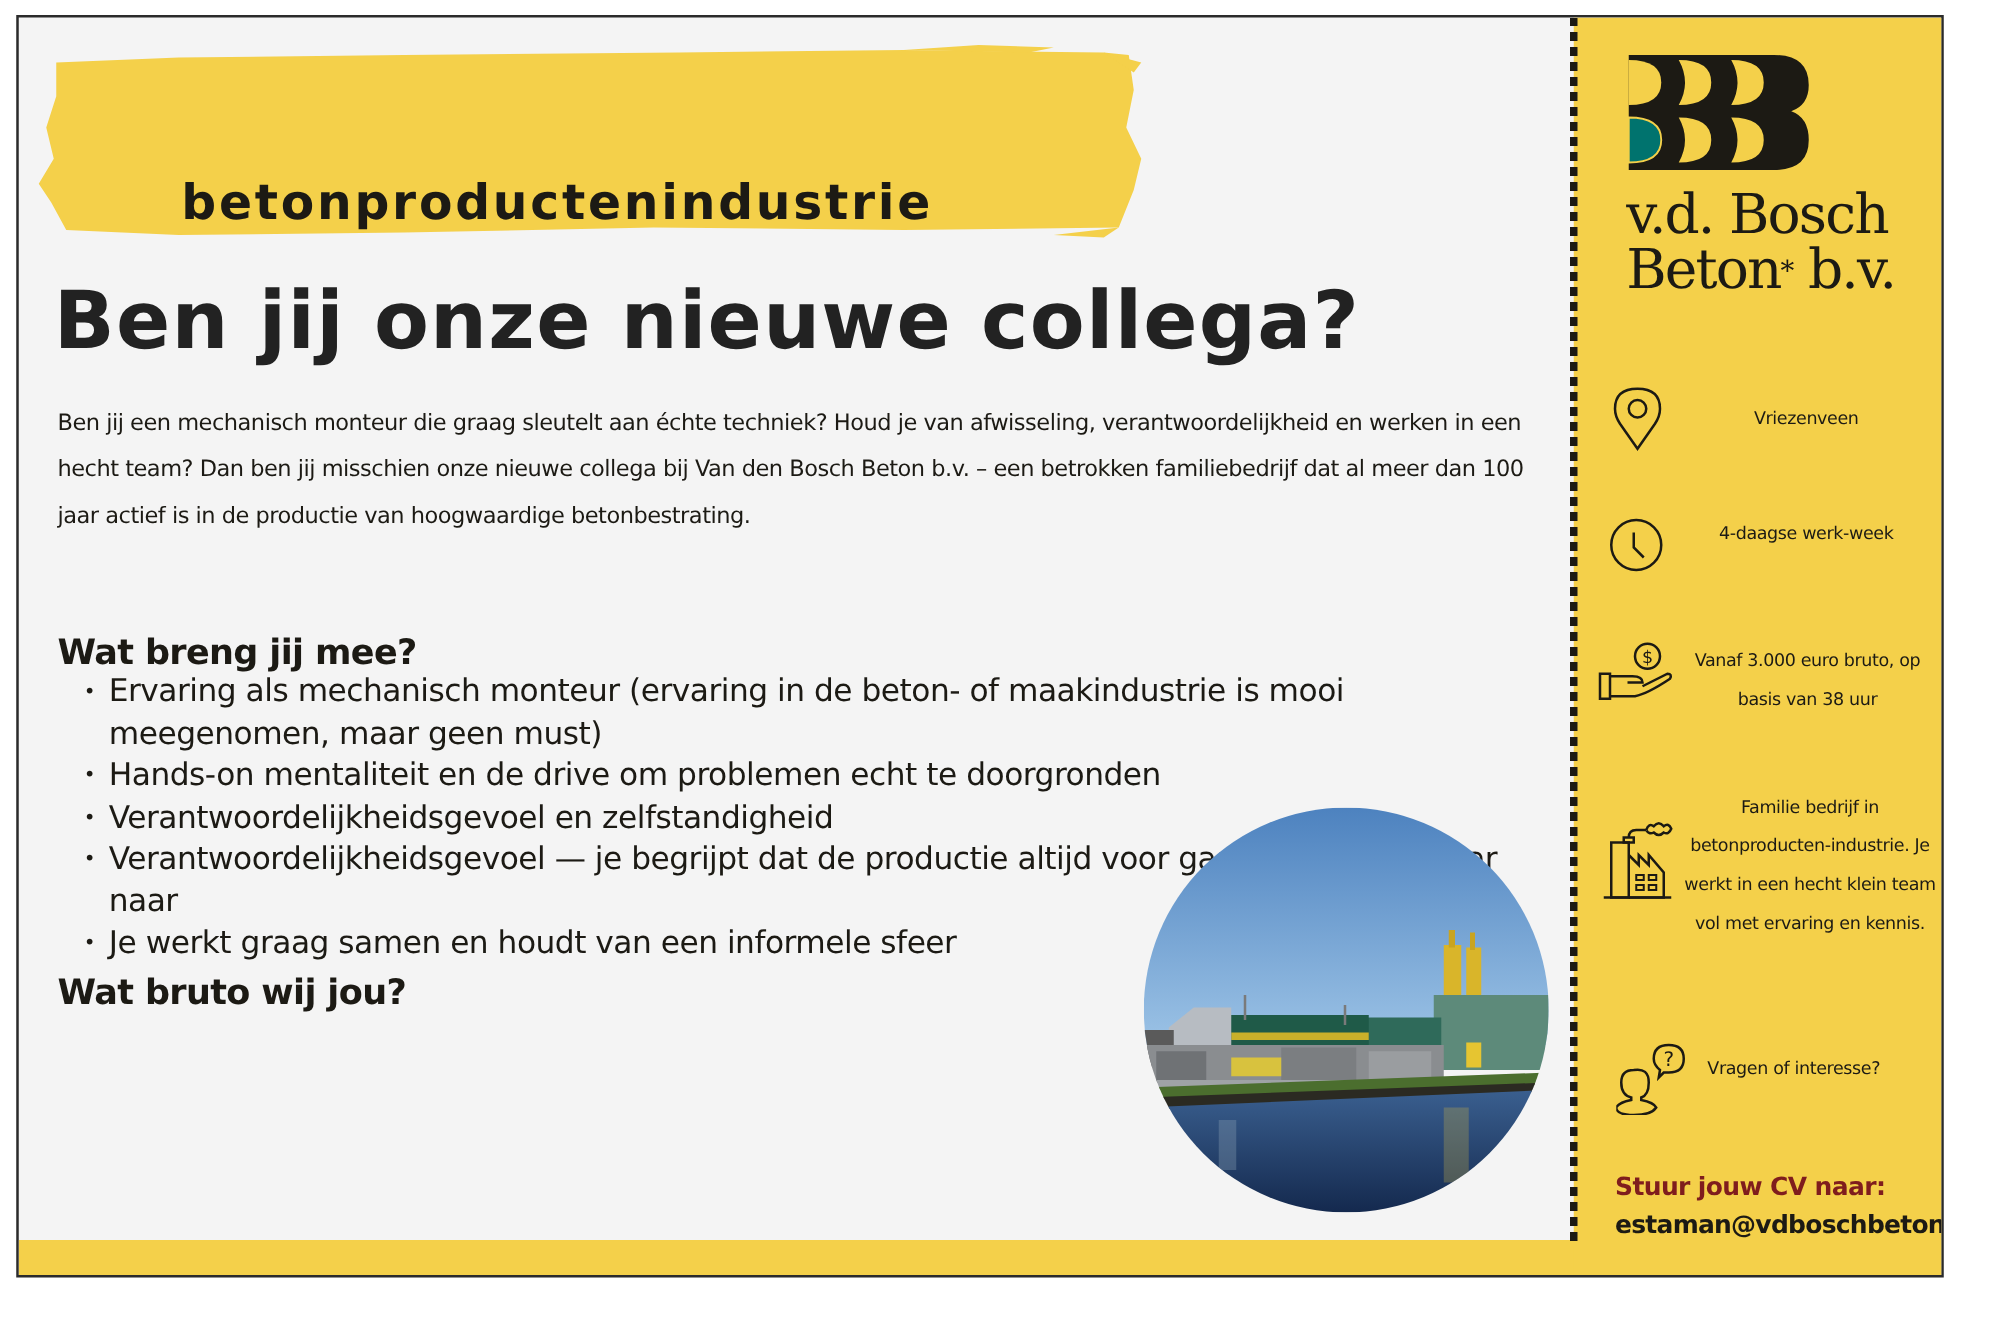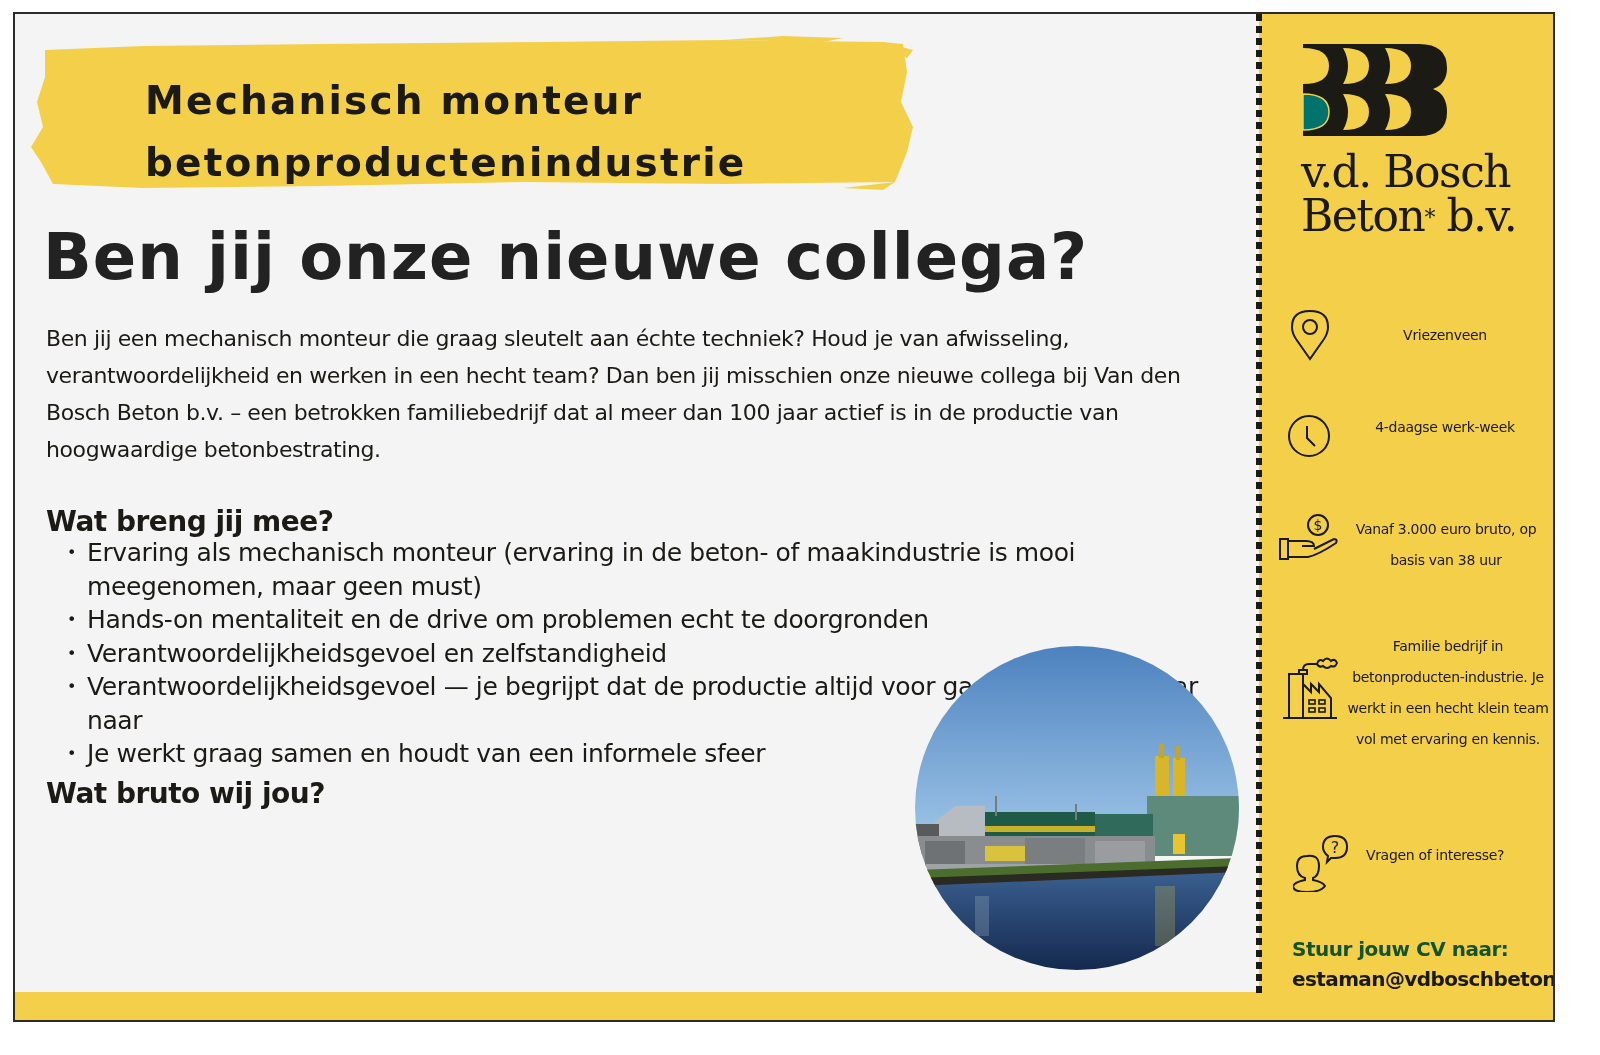--- a/index.html
+++ b/index.html
@@ -15,58 +15,58 @@
     .sidebar-dots { position: absolute; left: 1241px; top: 0; width: 6px; height: 980px;
       background-image: repeating-linear-gradient(to bottom, #1c1a14 0 7px, transparent 7px 12px); }
 
     
     .brush { position: absolute; left: 8px; top: 18px; width: 896px; height: 160px; }
     .brush svg { position: absolute; left: 0; top: 0; }
     .brush-title { position: absolute; left: 122px; top: 38px; font-family: "DejaVu Sans", sans-serif; font-weight: bold; font-size: 39px; line-height: 62px; letter-spacing: 2.2px; color: #1c1a14; margin: 0; white-space: nowrap; }
 
     .main-heading { position: absolute; left: 28px; top: 206px; font-family: "DejaVu Sans", sans-serif; font-weight: bold; font-size: 64px; letter-spacing: 1px; color: #222222; margin: 0; white-space: nowrap; }
 
-    .intro { position: absolute; left: 31px; top: 306px; width: 1200px; font-family: "DejaVu Sans", sans-serif; font-size: 22px; line-height: 37px; color: #1c1a14; margin: 0; letter-spacing: -0.4px; }
+    .intro { position: absolute; left: 31px; top: 306px; width: 1200px; font-family: "DejaVu Sans", sans-serif; font-size: 18px; line-height: 37px; color: #1c1a14; margin: 0; letter-spacing: -0.4px; }
 
     .section-title { position: absolute; left: 31px; font-family: "DejaVu Sans", sans-serif; font-weight: bold; font-size: 28px; color: #1c1a14; margin: 0; letter-spacing: -0.5px; }
     .bullets { position: absolute; left: 52px; margin: 0; padding: 0; list-style: none; width: 1160px; }
     .bullets li { position: relative; padding-left: 20px; font-size: 25px; line-height: 33.5px; color: #1c1a14; letter-spacing: -0.4px; }
     .bullets li::before { content: "•"; position: absolute; left: 0; top: 0; font-size: 16px; }
 
     
     .photo { position: absolute; left: 900px; top: 632px; width: 324px; height: 324px; border-radius: 50%; overflow: hidden; }
     .photo svg { display: block; }
 
     
     .logo { position: absolute; left: 1286px; top: 28px; }
     .logo-name { position: absolute; left: 1286px; top: 136px; font-family: "DejaVu Serif", serif; font-size: 44px; line-height: 44px; letter-spacing: -1.5px; color: #1c1a14; margin: 0; white-space: nowrap; }
     .logo-name sup { font-size: 22px; vertical-align: top; position: relative; top: 2px; }
 
     
     .info { position: absolute; }
     .info-icon { position: absolute; }
     .info-text { position: absolute; font-size: 14px; line-height: 31px; text-align: center; color: #1c1a14; letter-spacing: -0.3px; }
 
-    .cta-label { position: absolute; left: 1277px; top: 923px; font-weight: bold; font-size: 20px; color: #14532d; margin: 0; letter-spacing: -0.5px; white-space: nowrap; }
+    .cta-label { position: absolute; left: 1277px; top: 923px; font-weight: bold; font-size: 20px; color: #7f1d1d; margin: 0; letter-spacing: -0.5px; white-space: nowrap; }
     .cta-email { position: absolute; left: 1277px; top: 953px; font-weight: bold; font-size: 20px; color: #1c1a14; margin: 0; letter-spacing: -0.6px; white-space: nowrap; }
   </style>
 </head>
 <body>
 
 <div class="frame">
 
   <div class="brush">
     <svg width="896" height="160" viewBox="0 0 896 160">
       <path d="M22 18 L120 14 L300 12 L520 10 L700 8 L860 10 L880 12 L884 40 L878 70 L890 95 L884 120 L872 150 L700 152 L500 150 L300 154 L120 156 L30 152 L18 130 L8 115 L20 95 L14 70 L22 45 Z" fill="#f4d04a"></path>
       <path d="M700 8 L760 4 L820 6 L800 10 Z" fill="#f4d04a"></path>
       <path d="M860 10 L890 18 L884 26 Z" fill="#f4d04a"></path>
       <path d="M872 150 L860 158 L820 156 Z" fill="#f4d04a"></path>
     </svg>
     <h2 class="brush-title">
-      <span>Mechanisch monteur</span><br>
+      <br>
       <span>betonproductenindustrie</span>
     </h2>
   </div>
 
   <h1 class="main-heading">Ben jij onze nieuwe collega?</h1>
 
   <p class="intro">Ben jij een mechanisch monteur die graag sleutelt aan échte techniek? Houd je van afwisseling, verantwoordelijkheid en werken in een hecht team? Dan ben jij misschien onze nieuwe collega bij Van den Bosch Beton b.v. – een betrokken familiebedrijf dat al meer dan 100 jaar actief is in de productie van hoogwaardige betonbestrating.</p>
 
   <h3 class="section-title" style="top:491px">Wat breng jij mee?</h3>
   <ul class="bullets" style="top:522px">

